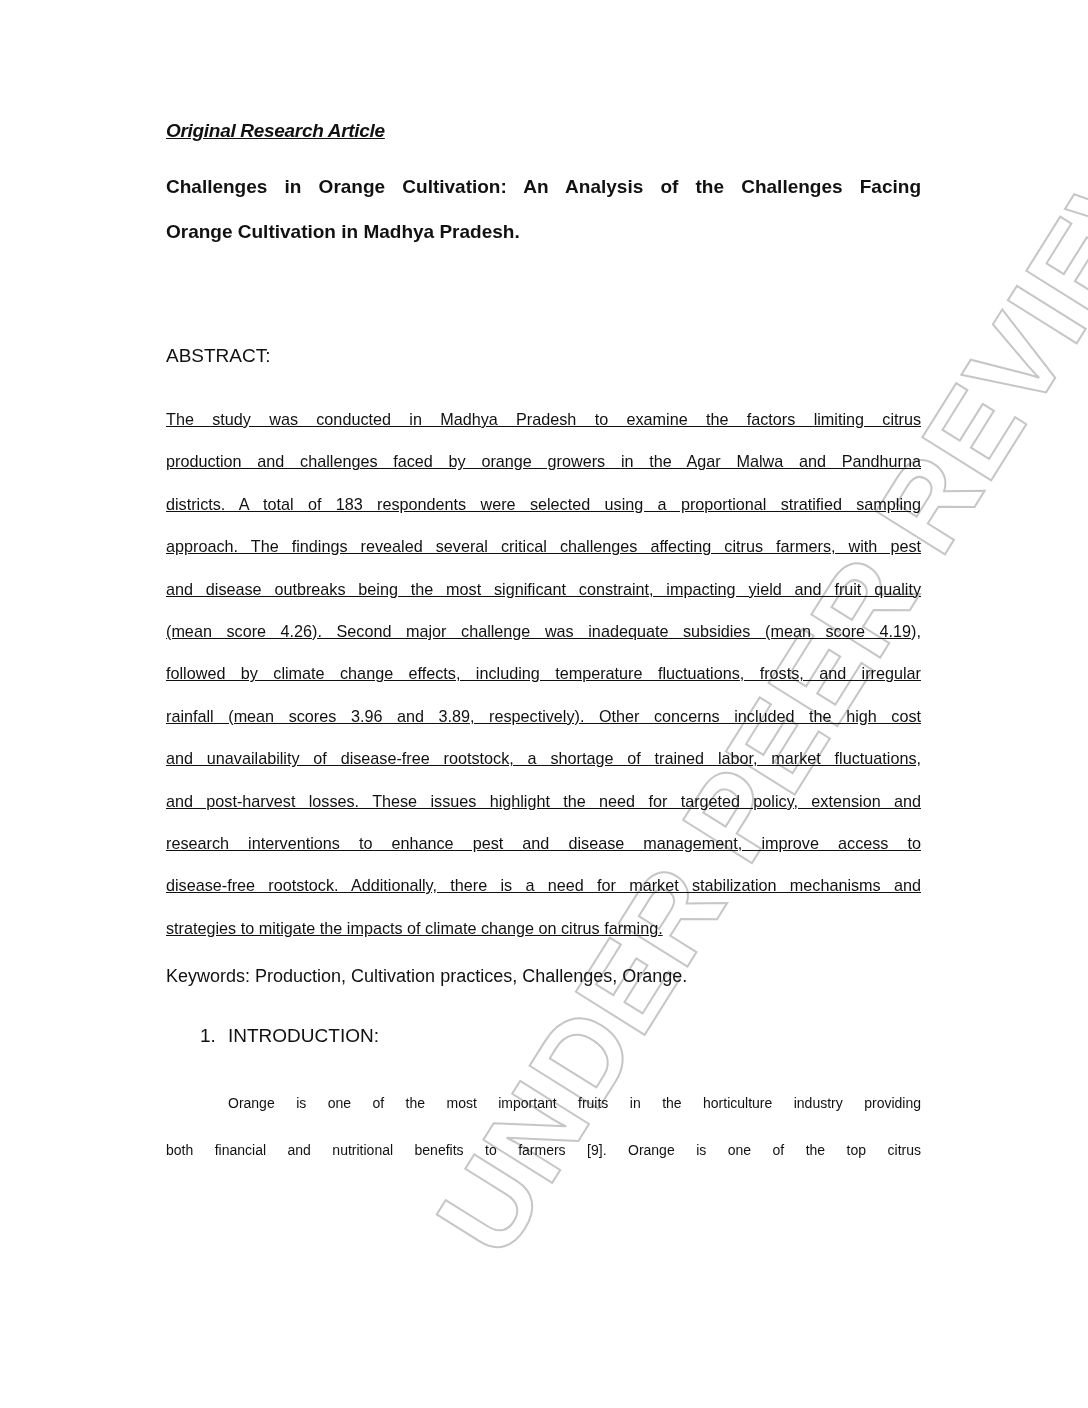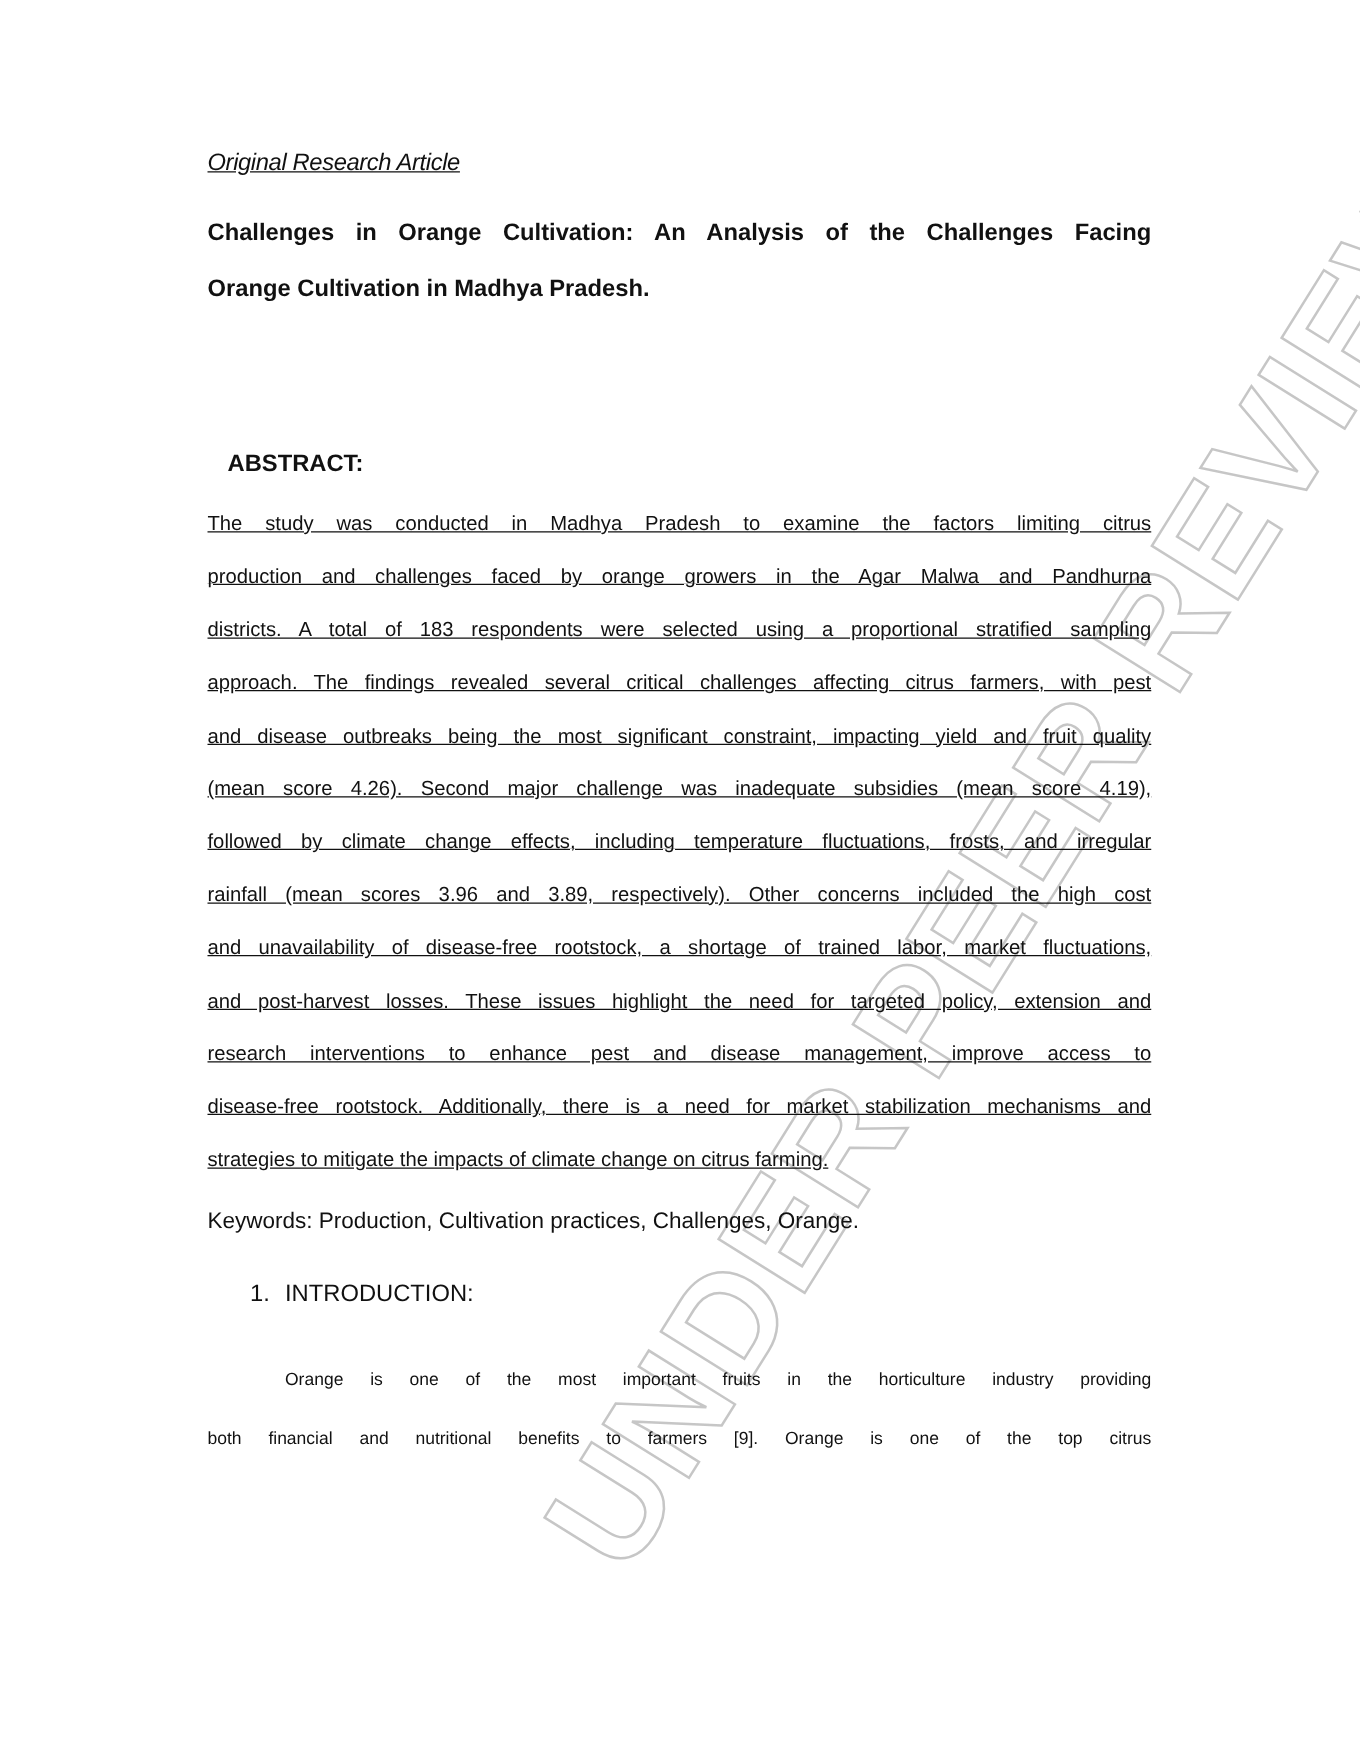--- a/index.html
+++ b/index.html
@@ -1,31 +1,31 @@
 <!DOCTYPE html>
 <html><head>
   <meta charset="utf-8">
   <style>
     html, body { margin: 0; padding: 0; background: #ffffff; }
     body { width: 1088px; height: 1408px; position: relative; overflow: hidden; color: #111; }
     .page { position: absolute; left: 166px; top: 0; width: 755px; font-family: "Liberation Sans", sans-serif; }
     .article-type {
       position: absolute; top: 120px; left: 0;
-      font-size: 19px; font-weight: normal; font-style: italic; text-decoration: underline;
+      font-size: 19px; font-weight: bold; font-style: italic; text-decoration: underline;
       letter-spacing: -0.3px;
     }
     .title {
       position: absolute; top: 164px; left: 0; width: 755px;
       font-size: 19px; font-weight: bold; line-height: 45px;
       text-align: justify; text-align-last: left; margin: 0;
     }
     .title .l1 { display: block; text-align: justify; text-align-last: justify; }
     .abstract-heading {
       position: absolute; top: 345px; left: 0;
-      font-size: 19px; font-weight: bold; margin: 16px;
+      font-size: 19px; font-weight: normal; margin: 0;
     }
     .abstract-body {
       position: absolute; top: 398px; left: 0; width: 755px;
       font-size: 16.2px; line-height: 42.4px; margin: 0;
       text-align: justify;
     }
     .abstract-body .ln { display: block; text-align: justify; text-align-last: justify; white-space: nowrap; text-decoration: underline; }
     .abstract-body .ln.last { text-align-last: left; }
     .keywords {
       position: absolute; top: 966px; left: 0;

